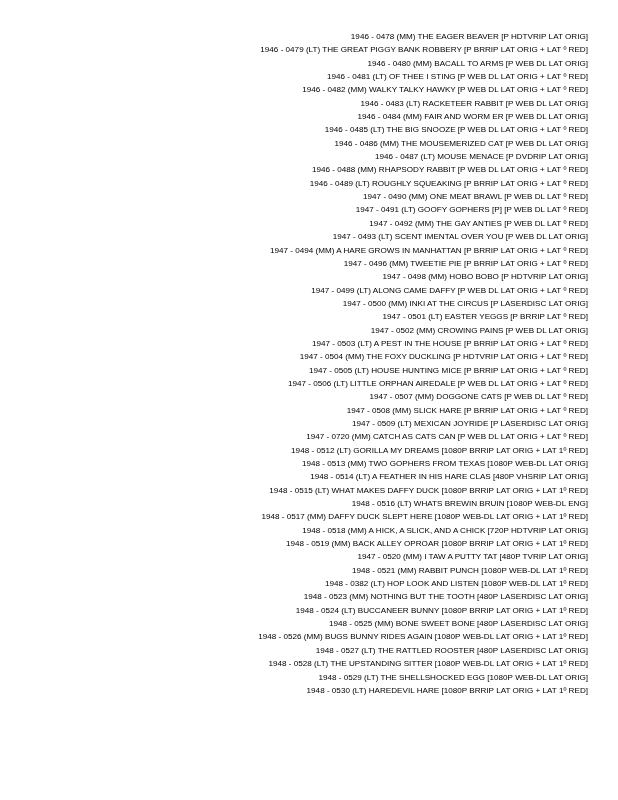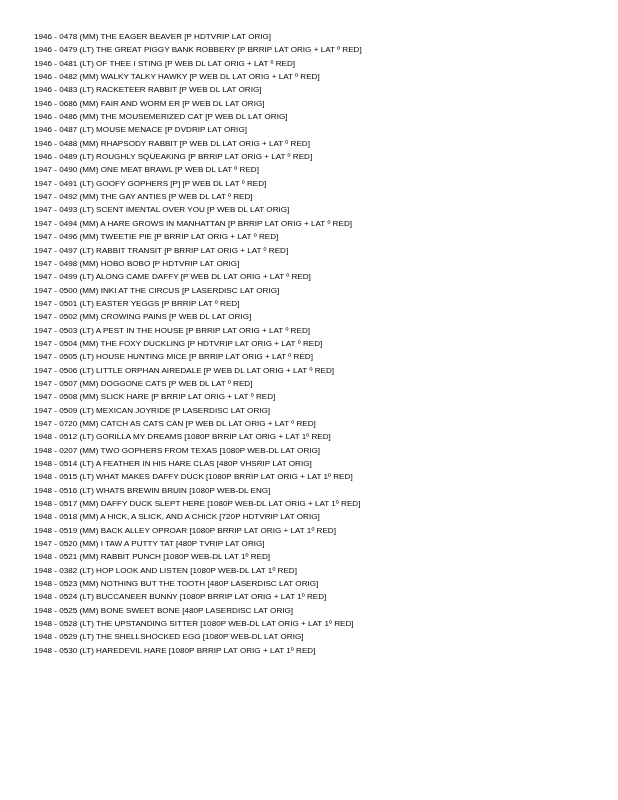--- a/index.html
+++ b/index.html
@@ -15,75 +15,79 @@
   }
   .page {
     width: 618px;
     box-sizing: border-box;
     padding: 30px 30px 20px 34px;
   }
   .entry-list {
     list-style: none;
     margin: 0;
     padding: 0;
+    text-align: right;
   }
   .entry {
     font-size: 8.1px;
     line-height: 13.35px;
     white-space: nowrap;
     letter-spacing: 0.01px;
     color: #000000;
   }
 </style>
 </head>
 <body>
 
 <div class="page">
   <ul class="entry-list">
     <li class="entry">1946 - 0478 (MM) THE EAGER BEAVER [P HDTVRIP LAT ORIG]</li>
     <li class="entry">1946 - 0479 (LT) THE GREAT PIGGY BANK ROBBERY [P BRRIP LAT ORIG + LAT º RED]</li>
+    <li class="entry">1946 - 0480 (MM) BACALL TO ARMS [P WEB DL LAT ORIG]</li>
     <li class="entry">1946 - 0481 (LT) OF THEE I STING [P WEB DL LAT ORIG + LAT º RED]</li>
     <li class="entry">1946 - 0482 (MM) WALKY TALKY HAWKY [P WEB DL LAT ORIG + LAT º RED]</li>
     <li class="entry">1946 - 0483 (LT) RACKETEER RABBIT [P WEB DL LAT ORIG]</li>
-    <li class="entry">1946 - 0686 (MM) FAIR AND WORM ER [P WEB DL LAT ORIG]</li>
+    <li class="entry">1946 - 0484 (MM) FAIR AND WORM ER [P WEB DL LAT ORIG]</li>
+    <li class="entry">1946 - 0485 (LT) THE BIG SNOOZE [P WEB DL LAT ORIG + LAT º RED]</li>
     <li class="entry">1946 - 0486 (MM) THE MOUSEMERIZED CAT [P WEB DL LAT ORIG]</li>
     <li class="entry">1946 - 0487 (LT) MOUSE MENACE [P DVDRIP LAT ORIG]</li>
     <li class="entry">1946 - 0488 (MM) RHAPSODY RABBIT [P WEB DL LAT ORIG + LAT º RED]</li>
     <li class="entry">1946 - 0489 (LT) ROUGHLY SQUEAKING [P BRRIP LAT ORIG + LAT º RED]</li>
     <li class="entry">1947 - 0490 (MM) ONE MEAT BRAWL [P WEB DL LAT º RED]</li>
     <li class="entry">1947 - 0491 (LT) GOOFY GOPHERS [P] [P WEB DL LAT º RED]</li>
     <li class="entry">1947 - 0492 (MM) THE GAY ANTIES [P WEB DL LAT º RED]</li>
     <li class="entry">1947 - 0493 (LT) SCENT IMENTAL OVER YOU [P WEB DL LAT ORIG]</li>
     <li class="entry">1947 - 0494 (MM) A HARE GROWS IN MANHATTAN [P BRRIP LAT ORIG + LAT º RED]</li>
     <li class="entry">1947 - 0496 (MM) TWEETIE PIE [P BRRIP LAT ORIG + LAT º RED]</li>
-    <li class="entry">1947 - 0497 (LT) RABBIT TRANSIT [P BRRIP LAT ORIG + LAT º RED]</li>
     <li class="entry">1947 - 0498 (MM) HOBO BOBO [P HDTVRIP LAT ORIG]</li>
     <li class="entry">1947 - 0499 (LT) ALONG CAME DAFFY [P WEB DL LAT ORIG + LAT º RED]</li>
     <li class="entry">1947 - 0500 (MM) INKI AT THE CIRCUS [P LASERDISC LAT ORIG]</li>
     <li class="entry">1947 - 0501 (LT) EASTER YEGGS [P BRRIP LAT º RED]</li>
     <li class="entry">1947 - 0502 (MM) CROWING PAINS [P WEB DL LAT ORIG]</li>
     <li class="entry">1947 - 0503 (LT) A PEST IN THE HOUSE [P BRRIP LAT ORIG + LAT º RED]</li>
     <li class="entry">1947 - 0504 (MM) THE FOXY DUCKLING [P HDTVRIP LAT ORIG + LAT º RED]</li>
     <li class="entry">1947 - 0505 (LT) HOUSE HUNTING MICE [P BRRIP LAT ORIG + LAT º RED]</li>
     <li class="entry">1947 - 0506 (LT) LITTLE ORPHAN AIREDALE [P WEB DL LAT ORIG + LAT º RED]</li>
     <li class="entry">1947 - 0507 (MM) DOGGONE CATS [P WEB DL LAT º RED]</li>
     <li class="entry">1947 - 0508 (MM) SLICK HARE [P BRRIP LAT ORIG + LAT º RED]</li>
     <li class="entry">1947 - 0509 (LT) MEXICAN JOYRIDE [P LASERDISC LAT ORIG]</li>
     <li class="entry">1947 - 0720 (MM) CATCH AS CATS CAN [P WEB DL LAT ORIG + LAT º RED]</li>
     <li class="entry">1948 - 0512 (LT) GORILLA MY DREAMS [1080P BRRIP LAT ORIG + LAT 1º RED]</li>
-    <li class="entry">1948 - 0207 (MM) TWO GOPHERS FROM TEXAS [1080P WEB-DL LAT ORIG]</li>
+    <li class="entry">1948 - 0513 (MM) TWO GOPHERS FROM TEXAS [1080P WEB-DL LAT ORIG]</li>
     <li class="entry">1948 - 0514 (LT) A FEATHER IN HIS HARE CLAS [480P VHSRIP LAT ORIG]</li>
     <li class="entry">1948 - 0515 (LT) WHAT MAKES DAFFY DUCK [1080P BRRIP LAT ORIG + LAT 1º RED]</li>
     <li class="entry">1948 - 0516 (LT) WHATS BREWIN BRUIN [1080P WEB-DL ENG]</li>
     <li class="entry">1948 - 0517 (MM) DAFFY DUCK SLEPT HERE [1080P WEB-DL LAT ORIG + LAT 1º RED]</li>
     <li class="entry">1948 - 0518 (MM) A HICK, A SLICK, AND A CHICK [720P HDTVRIP LAT ORIG]</li>
     <li class="entry">1948 - 0519 (MM) BACK ALLEY OPROAR [1080P BRRIP LAT ORIG + LAT 1º RED]</li>
     <li class="entry">1947 - 0520 (MM) I TAW A PUTTY TAT [480P TVRIP LAT ORIG]</li>
     <li class="entry">1948 - 0521 (MM) RABBIT PUNCH [1080P WEB-DL LAT 1º RED]</li>
     <li class="entry">1948 - 0382 (LT) HOP LOOK AND LISTEN [1080P WEB-DL LAT 1º RED]</li>
     <li class="entry">1948 - 0523 (MM) NOTHING BUT THE TOOTH [480P LASERDISC LAT ORIG]</li>
     <li class="entry">1948 - 0524 (LT) BUCCANEER BUNNY [1080P BRRIP LAT ORIG + LAT 1º RED]</li>
     <li class="entry">1948 - 0525 (MM) BONE SWEET BONE [480P LASERDISC LAT ORIG]</li>
+    <li class="entry">1948 - 0526 (MM) BUGS BUNNY RIDES AGAIN [1080P WEB-DL LAT ORIG + LAT 1º RED]</li>
+    <li class="entry">1948 - 0527 (LT) THE RATTLED ROOSTER [480P LASERDISC LAT ORIG]</li>
     <li class="entry">1948 - 0528 (LT) THE UPSTANDING SITTER [1080P WEB-DL LAT ORIG + LAT 1º RED]</li>
     <li class="entry">1948 - 0529 (LT) THE SHELLSHOCKED EGG [1080P WEB-DL LAT ORIG]</li>
     <li class="entry">1948 - 0530 (LT) HAREDEVIL HARE [1080P BRRIP LAT ORIG + LAT 1º RED]</li>
   </ul>
 </div>
 
 </body></html>

